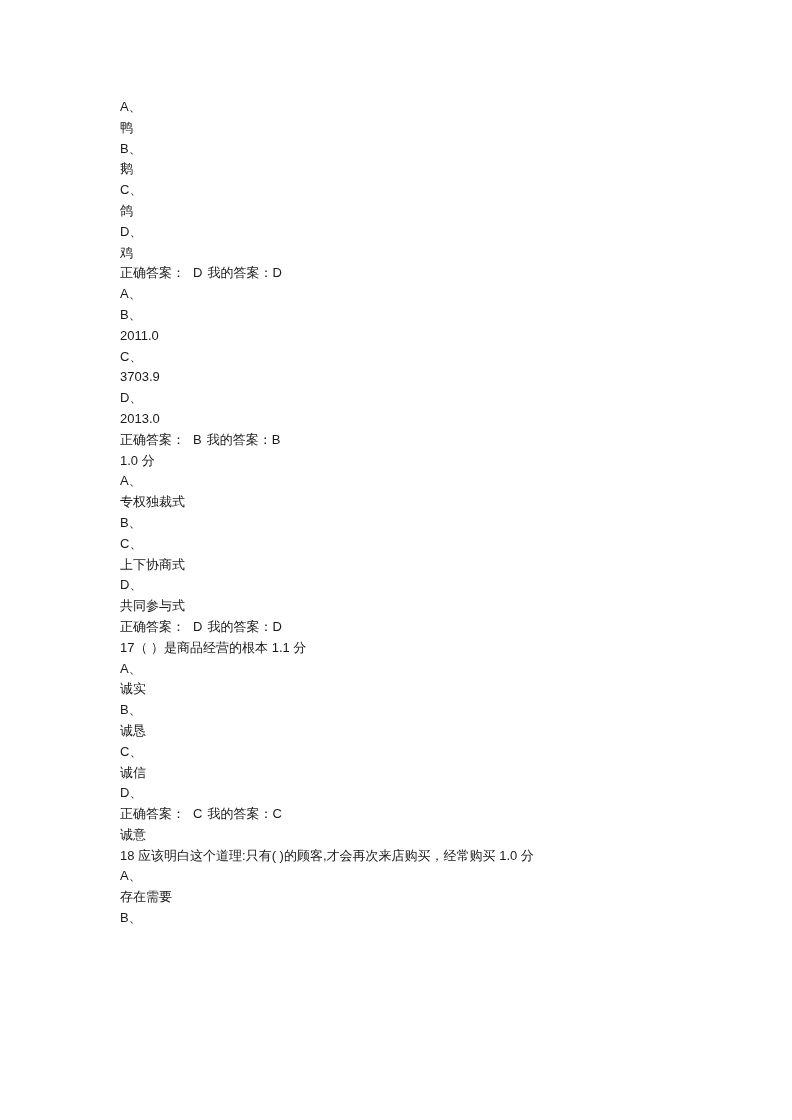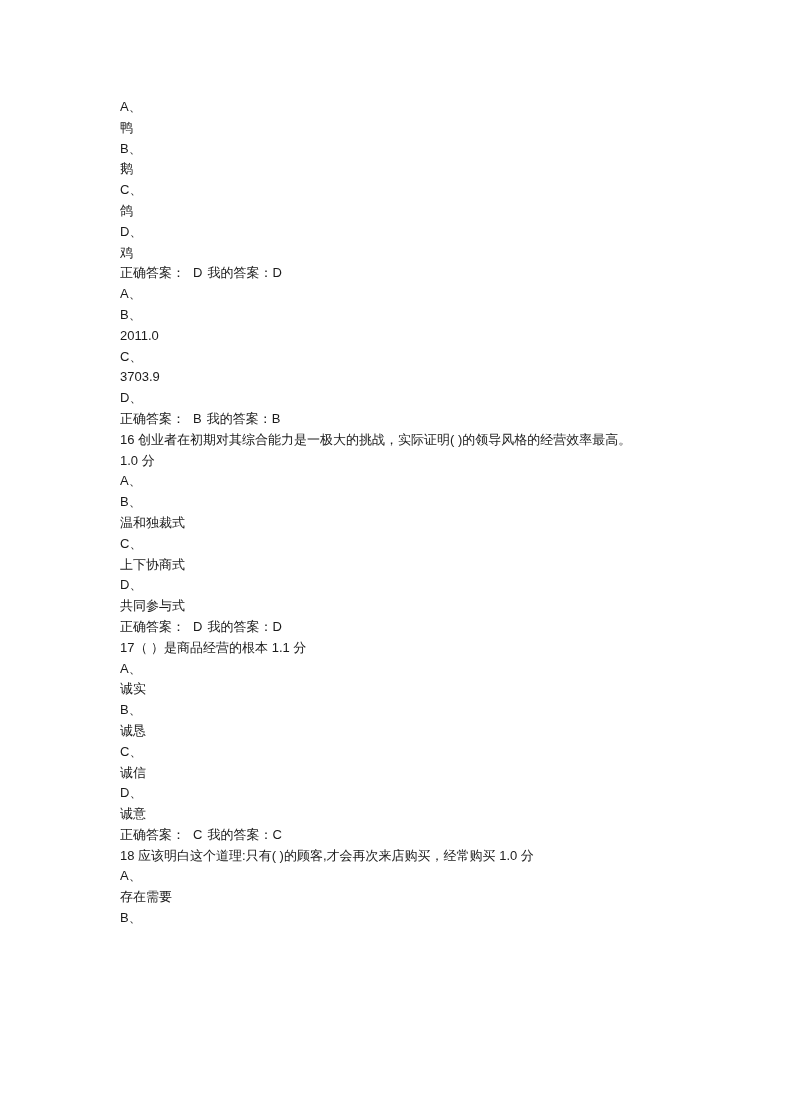--- a/index.html
+++ b/index.html
@@ -50,53 +50,53 @@
     </div>
   </div>
 
   <div>
     <div class="line option-label">A、</div>
     <div class="line option-label">B、</div>
     <div class="line">2011.0</div>
     <div class="line option-label">C、</div>
     <div class="line">3703.9</div>
     <div class="line option-label">D、</div>
+    <div class="line">2013.0</div>
     <div class="line answer-line">
       <span>正确答案：</span><span class="gap"></span><span>B</span><span class="gap2"></span><span>我的答案：</span><span>B</span>
     </div>
   </div>
 
   <div>
-    <div class="line">16 创业者在初期对其综合能力是一极大的挑战，实际证明(   )的领导风格的经营效率最高。</div>
     <div class="line">1.0  分</div>
     <div class="line option-label">A、</div>
+    <div class="line">专权独裁式</div>
     <div class="line option-label">B、</div>
-    <div class="line">温和独裁式</div>
     <div class="line option-label">C、</div>
     <div class="line">上下协商式</div>
     <div class="line option-label">D、</div>
     <div class="line">共同参与式</div>
     <div class="line answer-line">
       <span>正确答案：</span><span class="gap"></span><span>D</span><span class="gap2"></span><span>我的答案：</span><span>D</span>
     </div>
   </div>
 
   <div>
     <div class="line">17（  ）是商品经营的根本 1.1  分</div>
     <div class="line option-label">A、</div>
     <div class="line">诚实</div>
     <div class="line option-label">B、</div>
     <div class="line">诚恳</div>
     <div class="line option-label">C、</div>
     <div class="line">诚信</div>
     <div class="line option-label">D、</div>
-    <div class="line">诚意</div>
     <div class="line answer-line">
       <span>正确答案：</span><span class="gap"></span><span>C</span><span class="gap2"></span><span>我的答案：</span><span>C</span>
     </div>
+    <div class="line">诚意</div>
   </div>
 
   <div>
     <div class="line">18 应该明白这个道理:只有( )的顾客,才会再次来店购买，经常购买 1.0  分</div>
     <div class="line option-label">A、</div>
     <div class="line">存在需要</div>
     <div class="line option-label">B、</div>
   </div>
 
 </div>

